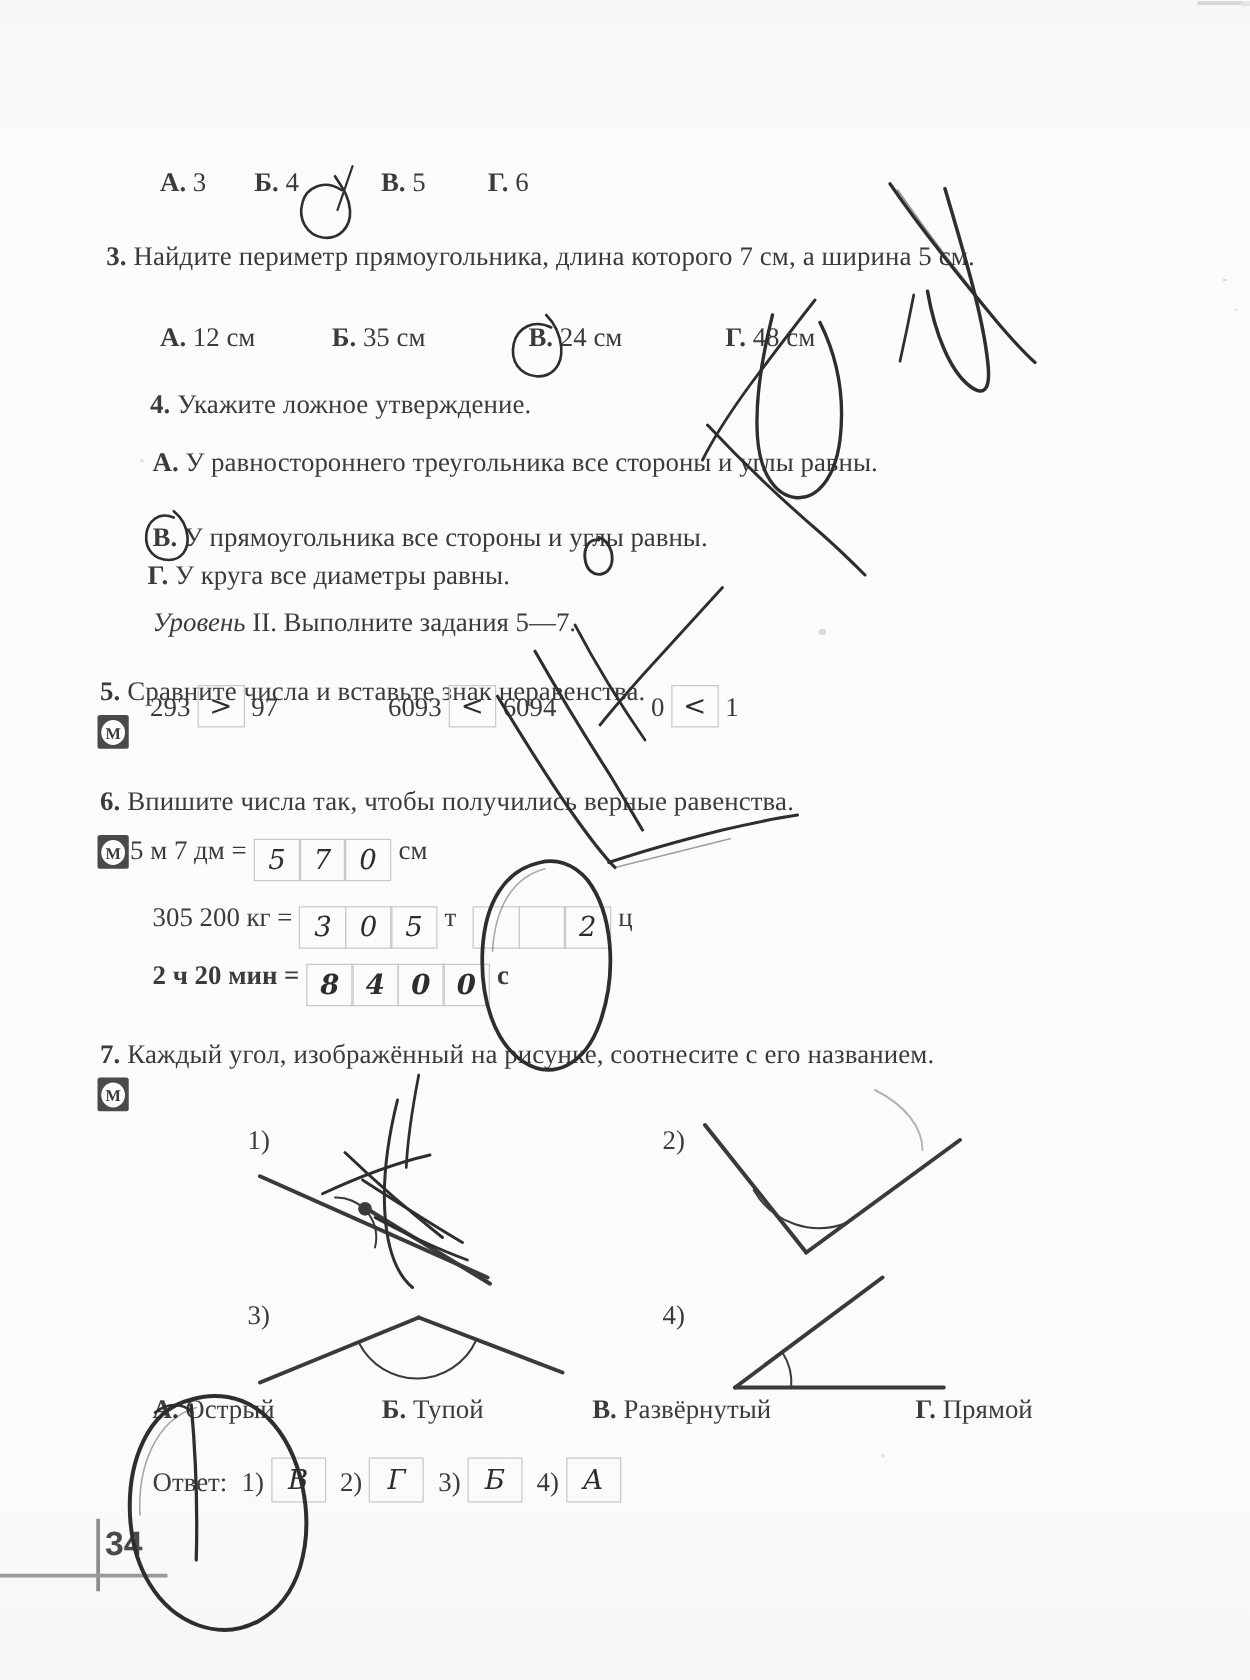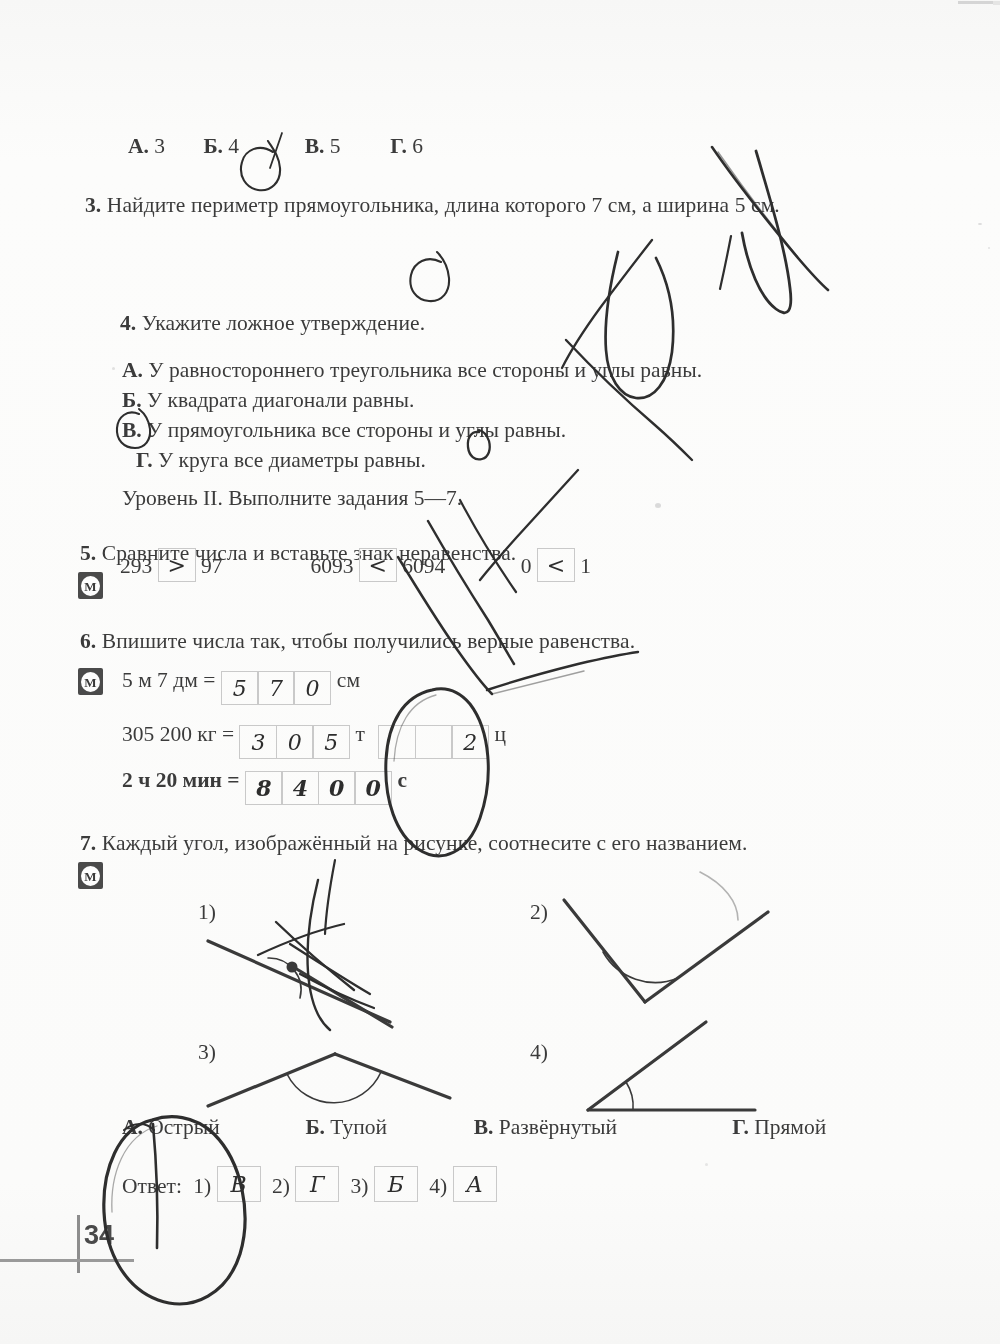--- a/index.html
+++ b/index.html
@@ -102,45 +102,59 @@
       <span style="display:inline-block;">
         <span class="opt-lab">Г.</span>
         <span>6</span>
       </span>
     </div>
 
     <div class="blk qtext" style="left:85px;top:190px;width:835px;">
       <span class="qnum">3.</span>
       <span>Найдите периметр прямоугольника, длина которого 7 см, а ширина 5 см.</span>
     </div>
+    <div class="blk opt-row" style="left:128px;top:258px;">
+      <span style="display:inline-block;width:132px;">
+        <span class="opt-lab">А.</span>
+        <span>12 см</span>
+      </span>
+      <span style="display:inline-block;width:152px;">
+        <span class="opt-lab">Б.</span>
+        <span>35 см</span>
+      </span>
+      <span style="display:inline-block;width:152px;">
+        <span class="opt-lab">В.</span>
+        <span>24 см</span>
+      </span>
+      <span style="display:inline-block;">
+        <span class="opt-lab">Г.</span>
+        <span>48 см</span>
+      </span>
+    </div>
 
     <div class="blk qtext" style="left:80px;top:308px;width:840px;margin-left:40px;">
       <span class="qnum">4.</span>
       <span>Укажите ложное утверждение.</span>
     </div>
 
     <div class="blk q-body" style="left:122px;top:355px;width:800px;">
       <span class="opt-lab">А.</span>
       <span>У равностороннего треугольника все стороны и углы равны.</span>
     </div>
-    <div class="blk q-body" style="left:122px;top:385px;width:800px;">
-      <span class="opt-lab">Б.</span>
-      <span>У квадрата диагонали равны.</span>
-    </div>
     <div class="blk q-body" style="left:122px;top:415px;width:800px;">
       <span class="opt-lab">В.</span>
       <span>У прямоугольника все стороны и углы равны.</span>
     </div>
-    <div class="blk q-body" style="left:136px;top:445px;width:800px;">
+    <div class="blk q-body" style="left:118px;top:445px;width:800px;">
       <span class="opt-lab">Г.</span>
       <span>У круга все диаметры равны.</span>
     </div>
 
     <div class="blk q-body" style="left:122px;top:483px;width:700px;">
-      <span style="">Уровень</span>
+      <span style="font-style:italic;">Уровень</span>
       <span>II. Выполните задания 5—7.</span>
     </div>
 
     <div class="blk qtext" style="left:80px;top:538px;width:840px;">
       <span class="qnum">5.</span>
       <span>Сравните числа и вставьте знак неравенства.</span>
     </div>
 
     <div class="blk" style="left:78px;top:572px;">
       <span class="mbadge"><span>M</span></span>
@@ -166,21 +180,21 @@
 
     <div class="blk qtext" style="left:80px;top:626px;width:860px;">
       <span class="qnum">6.</span>
       <span>Впишите числа так, чтобы получились верные равенства.</span>
     </div>
 
     <div class="blk" style="left:78px;top:668px;">
       <span class="mbadge"><span>M</span></span>
     </div>
 
-    <div class="blk opt-row" style="left:122px;top:668px;">
+    <div class="blk opt-row" style="left:104px;top:668px;">
       <span>5 м 7 дм =</span>
       <span class="grp">
         <span class="abox"><span class="hw">5</span></span><span class="abox"><span class="hw">7</span></span><span class="abox"><span class="hw">0</span></span>
       </span>
       <span>см</span>
     </div>
 
     <div class="blk opt-row" style="left:122px;top:722px;">
       <span>305 200 кг =</span>
       <span class="grp">

